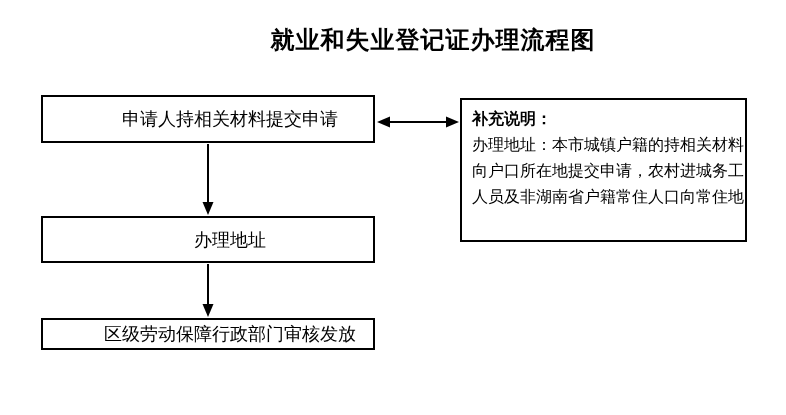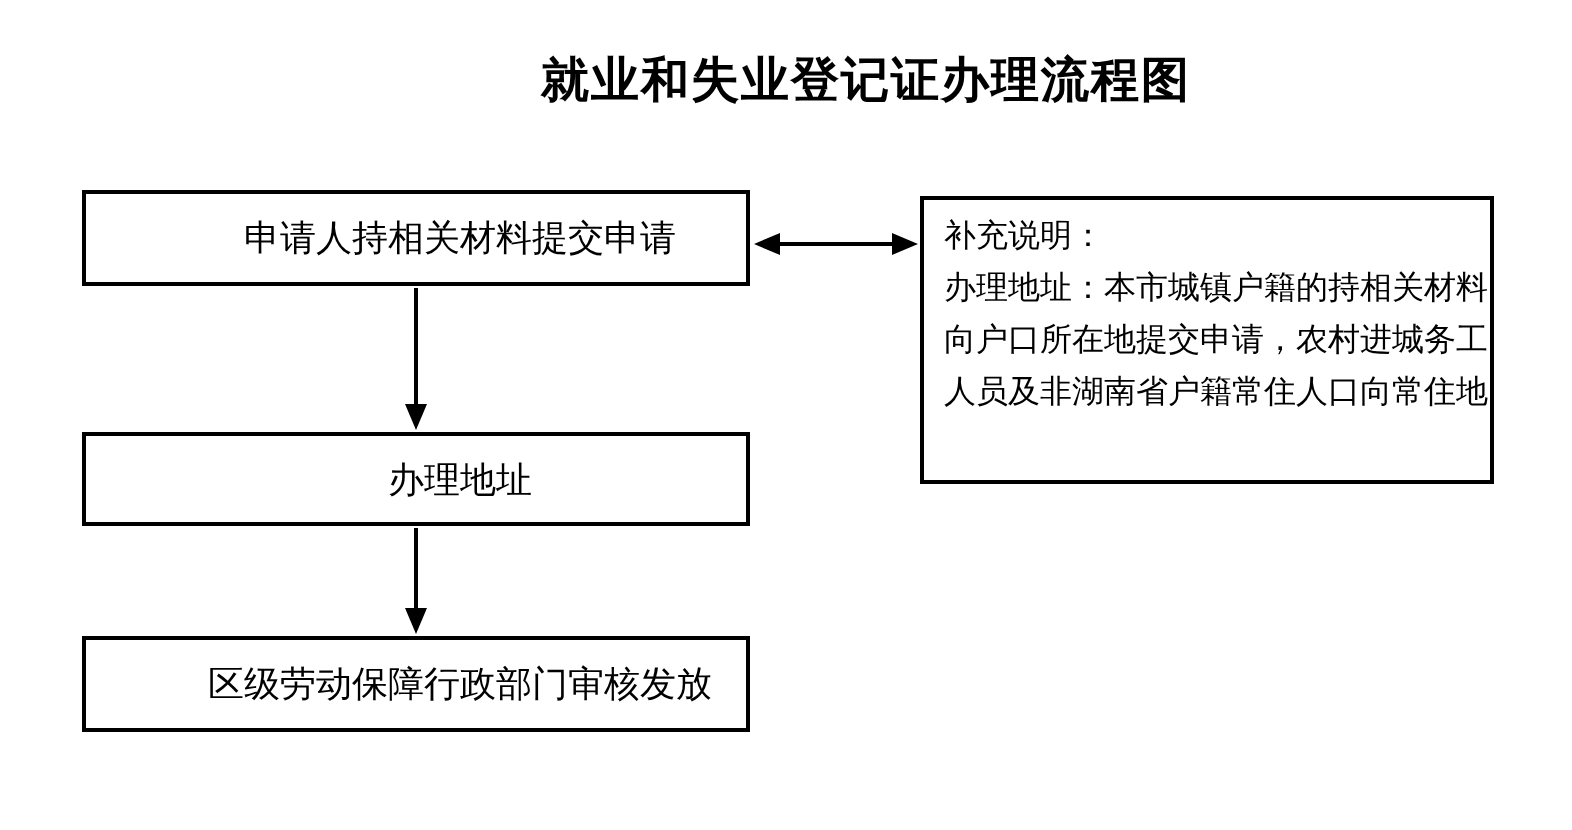--- a/index.html
+++ b/index.html
@@ -34,35 +34,35 @@
     display: flex;
     align-items: center;
     justify-content: center;
     font-size: 18px;
     color: #000000;
     white-space: nowrap;
     padding-left: 44px;
   }
   .flow-box.step1 { top: 95px;  height: 48px; }
   .flow-box.step2 { top: 216px; height: 47px; }
-  .flow-box.step3 { top: 318px; height: 48px; }
+  .flow-box.step3 { top: 318px; height: 32px; }
   .note-box {
     position: absolute;
     left: 460px;
     top: 98px;
     width: 287px;
     height: 144px;
     border: 2px solid #000000;
     background: #ffffff;
     padding: 6px 10px;
     font-size: 16px;
     line-height: 26px;
     color: #000000;
   }
-  .note-heading { font-weight: normal; white-space: nowrap; }
+  .note-heading { font-weight: bold; white-space: nowrap; }
   .note-line { white-space: nowrap; }
   .arrow-layer {
     position: absolute;
     left: 0;
     top: 0;
     width: 786px;
     height: 415px;
     pointer-events: none;
   }
 </style>

